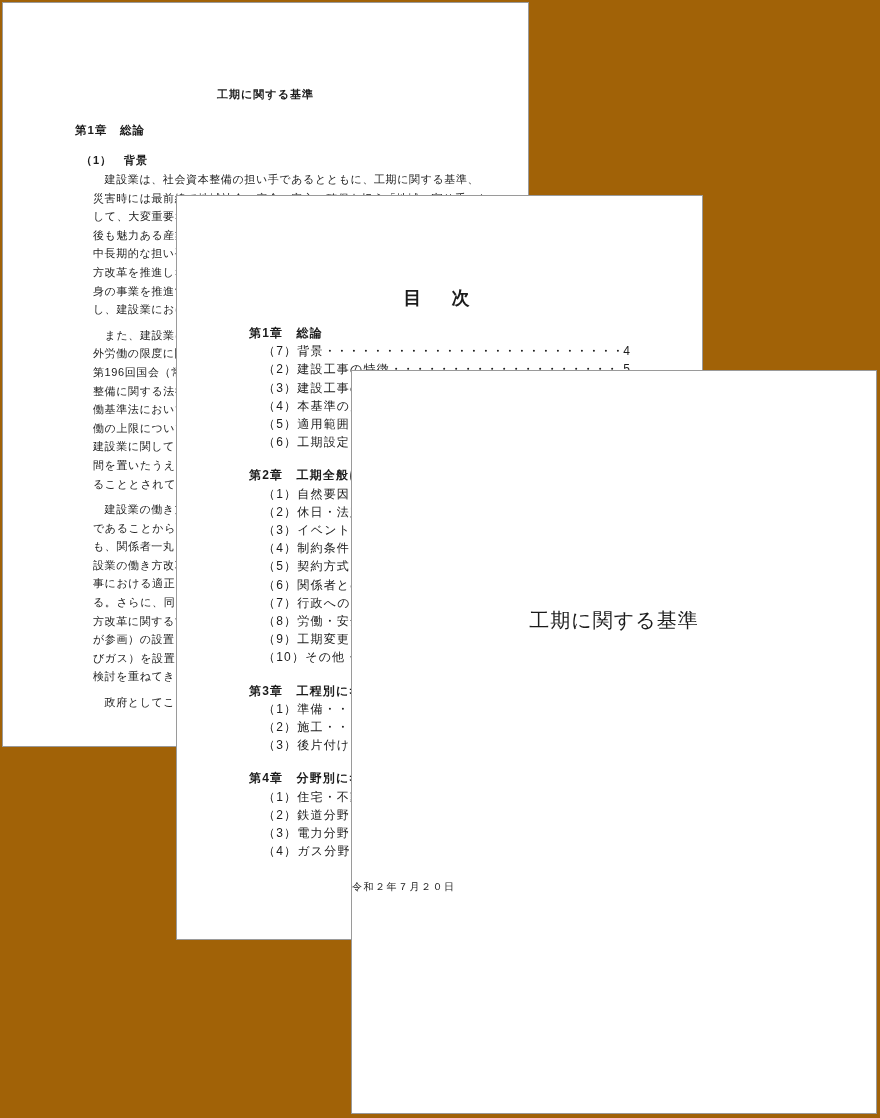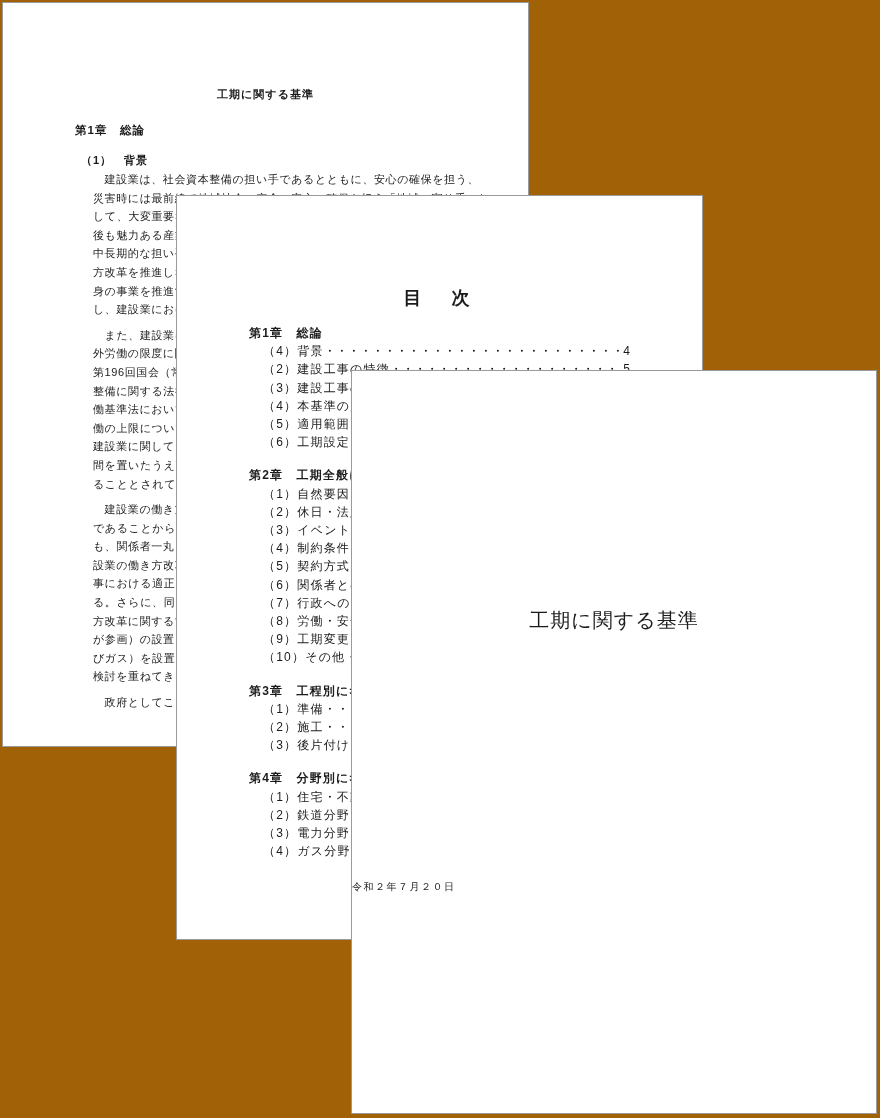--- a/index.html
+++ b/index.html
@@ -54,21 +54,21 @@
 <body>
 
 <div class="canvas">
 
   <div class="page page1">
     <div class="p1-title">工期に関する基準</div>
     <div class="p1-ch">第1章　総論</div>
     <div class="p1-sec">（1）　背景</div>
     <div class="p1-body">
         <div class="para">
-          <div class="bline">　建設業は、社会資本整備の担い手であるとともに、安心の確保を担う、</div>
+          <div class="bline">　建設業は、社会資本整備の担い手であるとともに、工期に関する基準、</div>
           <div class="bline">災害時には最前線で地域社会の安全・安心の確保を担う「地域の守り手」と</div>
           <div class="bline">して、大変重要な役</div>
           <div class="bline">後も魅力ある産業で</div>
           <div class="bline">中長期的な担い手の</div>
           <div class="bline">方改革を推進しなが</div>
           <div class="bline">身の事業を推進する</div>
           <div class="bline">し、建設業における</div>
         </div>
         <div class="para">
           <div class="bline">　また、建設業にお</div>
@@ -97,21 +97,21 @@
           <div class="bline">　政府としてこうし</div>
         </div>
       </div>
   </div>
 
   <div class="page page2">
     <div class="p2-title">目　次</div>
     <div class="toc">
         <div class="toc-heading">第1章　総論</div>
         <div class="toc-item leader">
-          <span class="lab">（4）背景</span>
+          <span class="lab">（7）背景</span>
           <span class="dots">・・・・・・・・・・・・・・・・・・・・・・・・・・・・・・・・・・・・・・・・</span>
           <span class="pg">4</span>
         </div>
         <div class="toc-item leader">
           <span class="lab">（2）建設工事の特徴</span>
           <span class="dots">・・・・・・・・・・・・・・・・・・・・・・・・・・・・・・・・・・・・・・・・</span>
           <span class="pg">5</span>
         </div>
         <div class="toc-item">（3）建設工事の請</div>
         <div class="toc-item">（4）本基準の趣旨</div>

